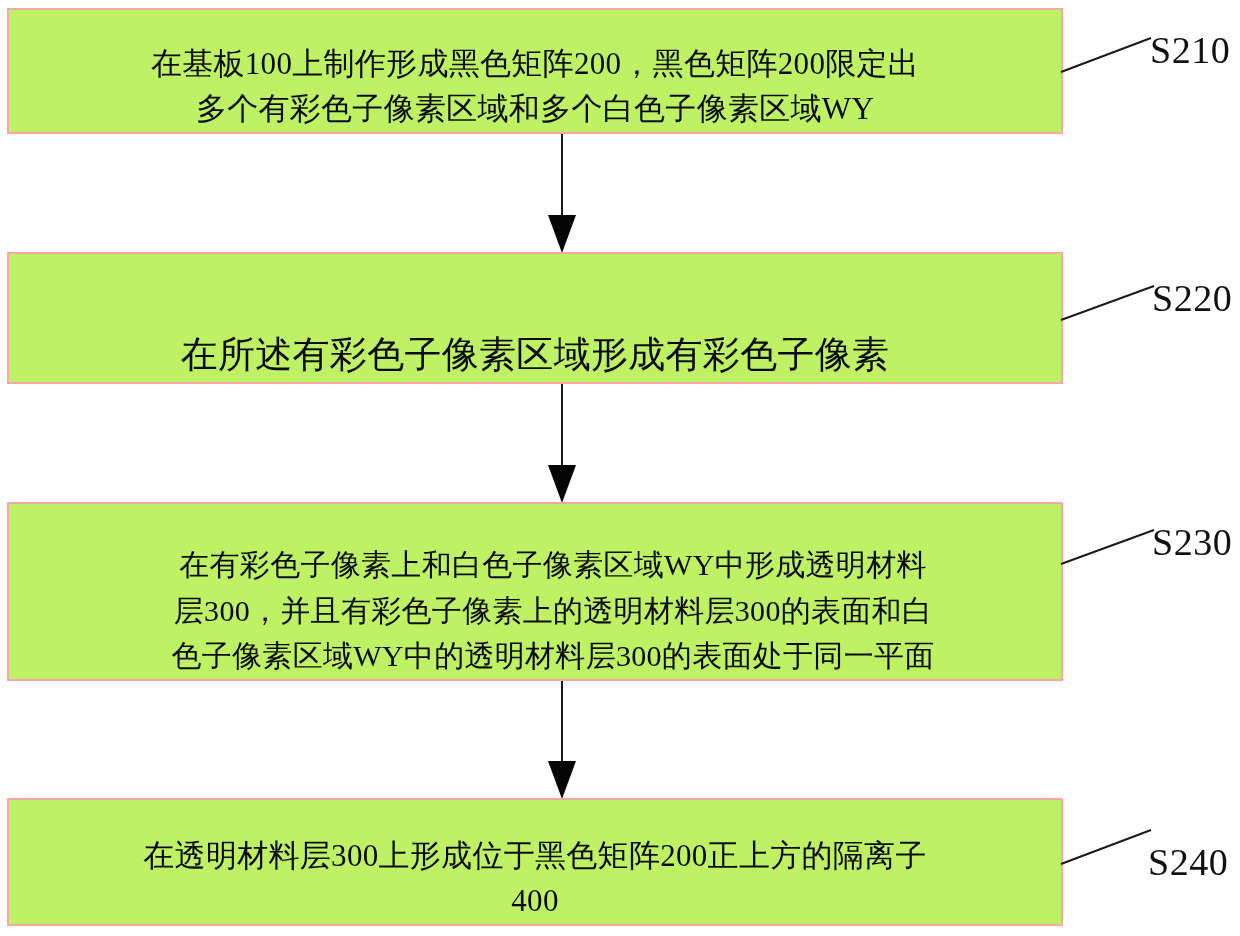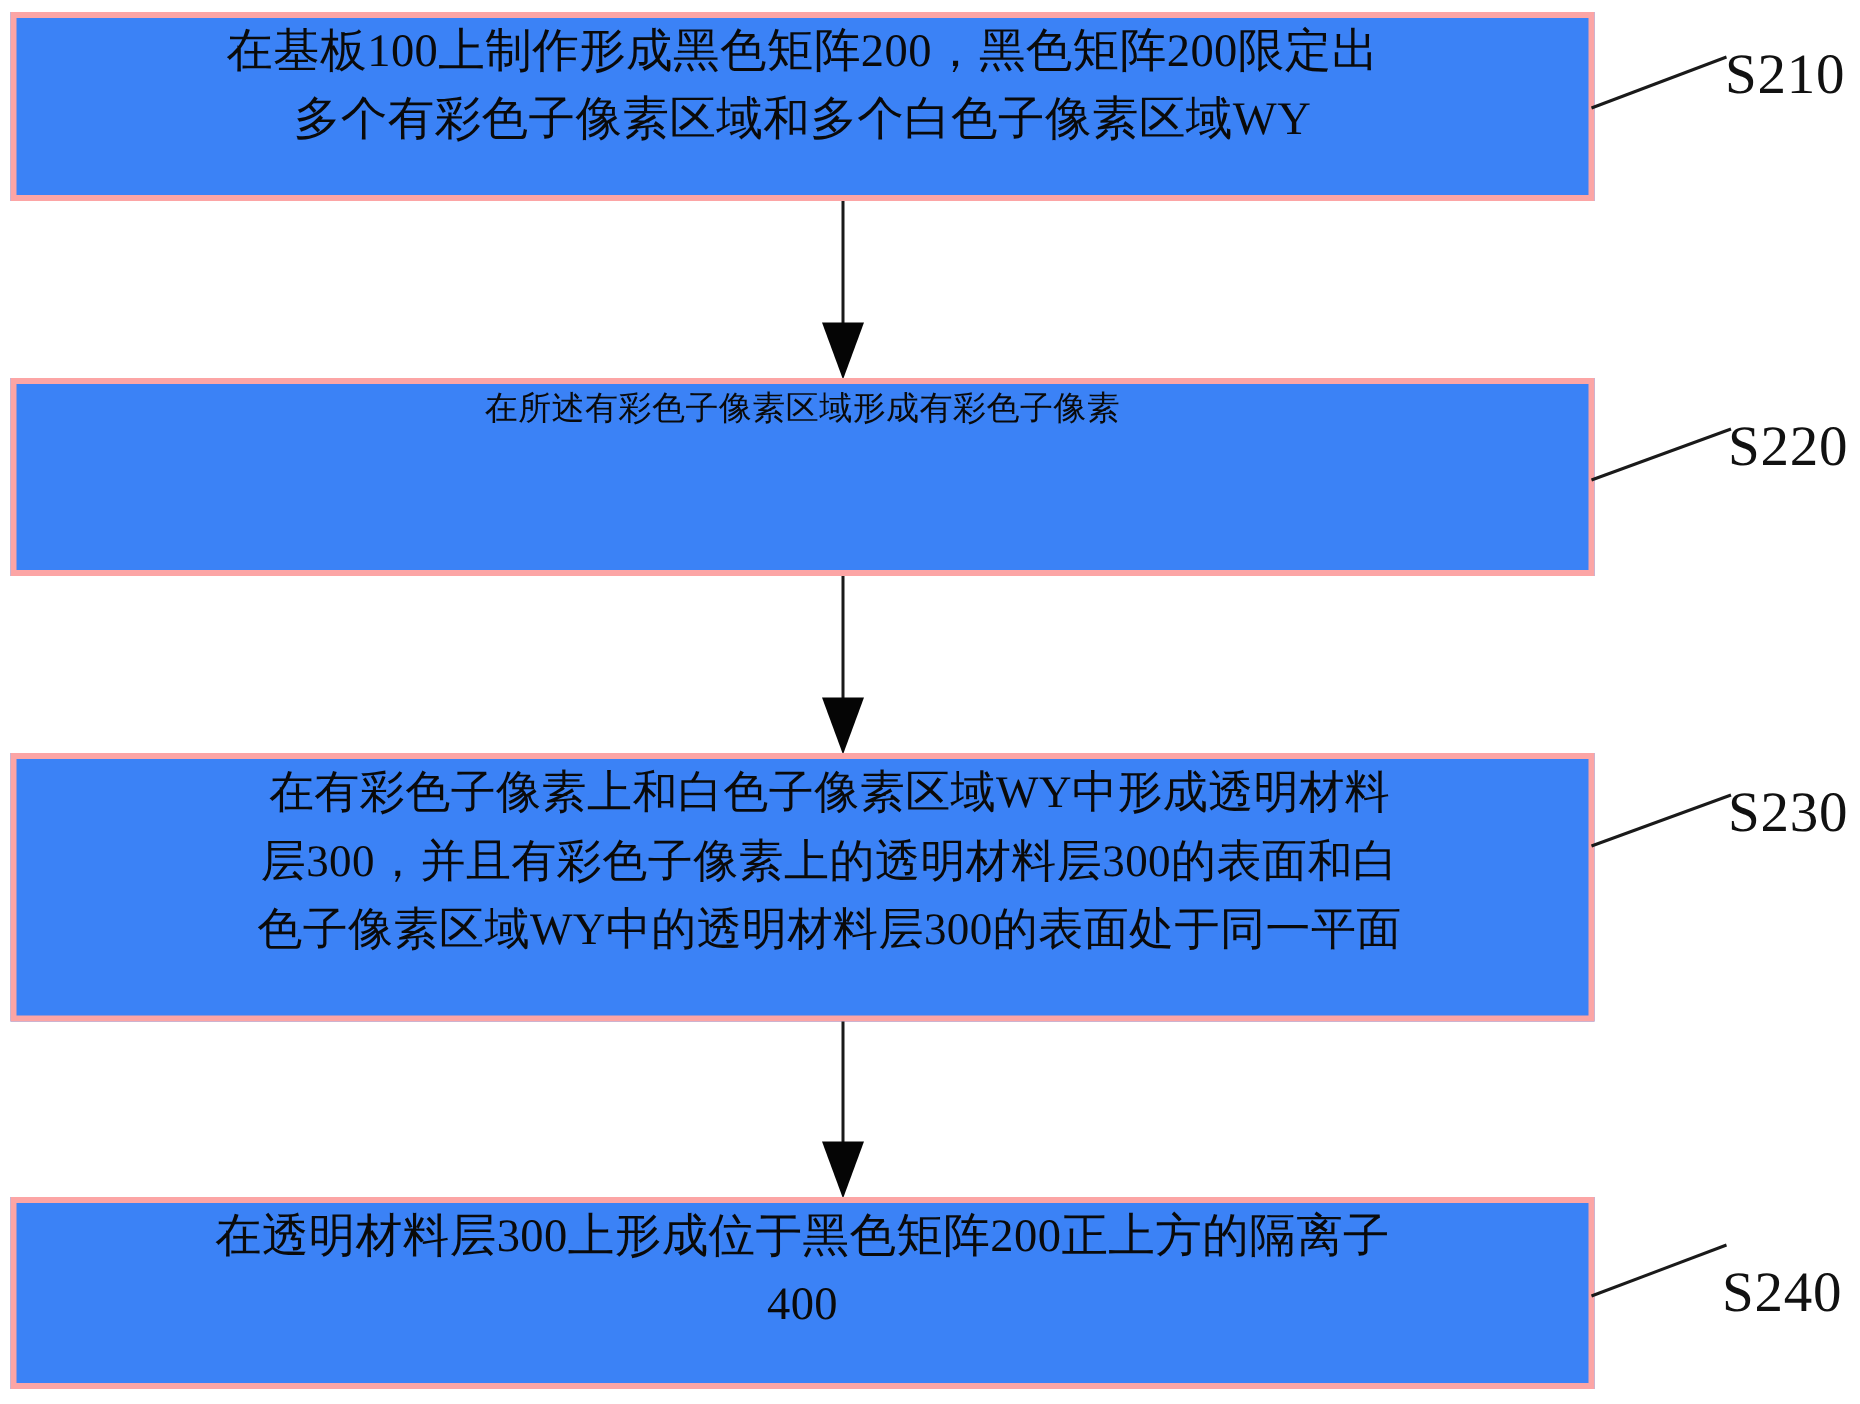--- a/index.html
+++ b/index.html
@@ -16,24 +16,24 @@
     width: 1240px;
     height: 936px;
     background: #ffffff;
     overflow: hidden;
   }
 
   
   .pbox {
     position: absolute;
     box-sizing: border-box;
-    border: 4px solid #fca5a5;
-    background: #3b82f6;
+    border: 2px solid #fca5a5;
+    background: #bef264;
     display: flex;
-    align-items: flex-start;
+    align-items: flex-end;
     justify-content: center;
   }
   .pbox-text {
     width: 100%;
     text-align: center;
     font-family: "Liberation Serif", "DejaVu Serif", serif;
     font-size: 30px;
     line-height: 1.42;
     color: #0a0a0a;
     letter-spacing: 0.3px;
@@ -41,21 +41,21 @@
     box-sizing: border-box;
     white-space: pre-line;
   }
 
   #box1 { left: 7px;  top: 8px;   width: 1056px; height: 126px; }
   #box2 { left: 7px;  top: 252px; width: 1056px; height: 132px; }
   #box3 { left: 7px;  top: 502px; width: 1056px; height: 179px; padding-left: 36px; }
   #box4 { left: 7px;  top: 798px; width: 1056px; height: 128px; }
 
   #box1 .pbox-text { font-size: 31px; line-height: 1.45; }
-  #box2 .pbox-text { font-size: 22px; }
+  #box2 .pbox-text { font-size: 37px; }
   #box3 .pbox-text { font-size: 30px; line-height: 1.52; padding: 0 10px; }
   #box4 .pbox-text { font-size: 31px; line-height: 1.45; padding: 0 10px; }
 
   
   .connector {
     position: absolute;
     left: 548px;
     width: 28px;
   }
   .connector .shaft {

